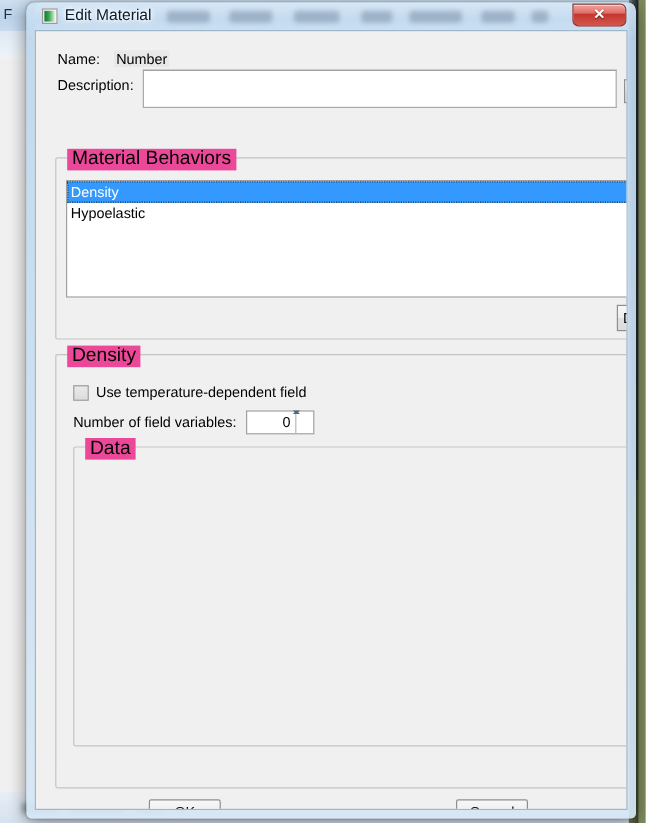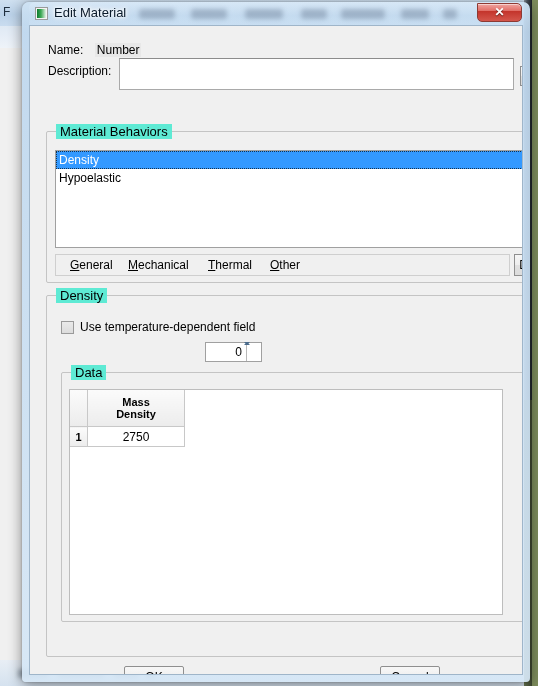--- a/index.html
+++ b/index.html
@@ -228,23 +228,23 @@
   
   .groupbox {
     position: absolute;
     border: 1px solid #c4c4c4;
     border-radius: 2px;
     box-sizing: border-box;
   }
   .groupbox > .legend {
     position: absolute;
     top: -8px; left: 9px;
-    background: #5eead4;
+    background: #ec4899;
     padding: 0 4px;
-    font-size: 13px;
+    font-size: 16px;
     color: #000;
     white-space: nowrap;
   }
 
   #mat-behaviors-group {
     left: 16px; top: 105px;
     width: 506px; height: 152px;
   }
   #behaviors-list {
     position: absolute;
@@ -519,68 +519,44 @@
     <div id="edit-button">Edit...</div>
 
     <div id="mat-behaviors-group" class="groupbox">
       <span class="legend">Material Behaviors</span>
 
       <div id="behaviors-list">
         <div class="list-item selected">Density</div>
         <div class="list-item">Hypoelastic</div>
       </div>
 
-      <div id="behavior-menu">
-        <span class="menu-item" style="left:14px;"><u>G</u><span>eneral</span></span>
-        <span class="menu-item" style="left:72px;"><u>M</u><span>echanical</span></span>
-        <span class="menu-item" style="left:152px;"><u>T</u><span>hermal</span></span>
-        <span class="menu-item" style="left:214px;"><u>O</u><span>ther</span></span>
-      </div>
 
       <div id="delete-button">Delete</div>
     </div>
 
     <div id="density-group" class="groupbox">
       <span class="legend">Density</span>
 
       <div id="tempdep-row">
         <span id="tempdep-checkbox"></span>
         <span id="tempdep-label" class="lbl">Use temperature-dependent field</span>
       </div>
 
+      <span id="nfv-label" class="lbl">Number of field variables:</span>
       <div id="nfv-spinner">
         <span id="nfv-value">0</span>
         <span class="spin-btns">
           <span class="spin-btn up"></span>
           <span class="spin-btn down"></span>
         </span>
       </div>
 
       <div id="data-group" class="groupbox" style="left:14px; top:76px; width:516px; height:250px;">
         <span class="legend">Data</span>
 
-        <div id="data-table-wrap" style="left:7px; top:16px; width:434px; height:226px;">
-          <table class="datagrid">
-            <thead>
-              <tr>
-                <th class="corner"></th>
-                <th class="colhead">
-                  <div>Mass</div>
-                  <div>Density</div>
-                </th>
-              </tr>
-            </thead>
-            <tbody>
-              <tr>
-                <td class="rowhead">1</td>
-                <td class="cell">2750</td>
-              </tr>
-            </tbody>
-          </table>
-        </div>
       </div>
     </div>
 
     <div id="ok-button" class="dlg-button">OK</div>
     <div id="cancel-button" class="dlg-button">Cancel</div>
 
   </div>
 </div>
 
 </body></html>

